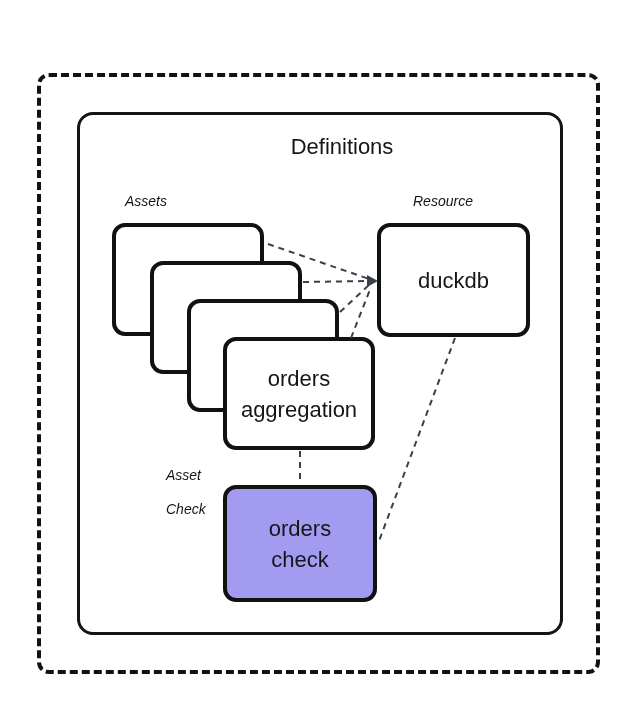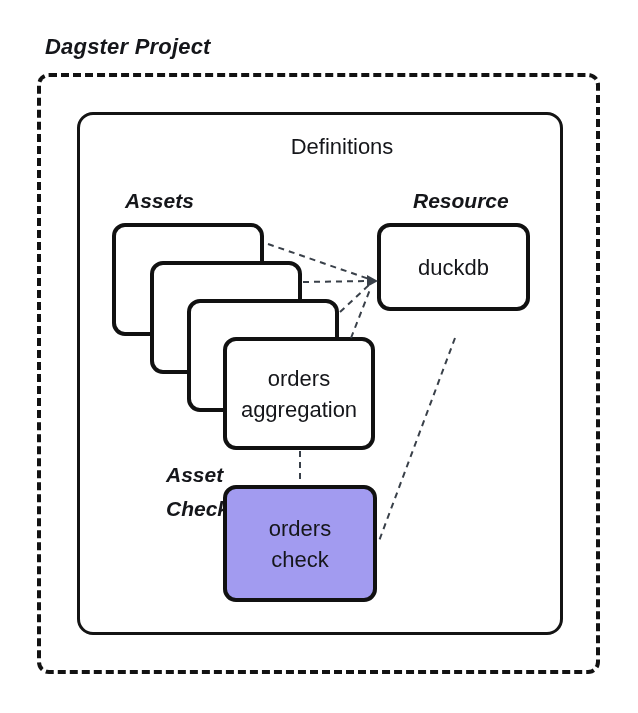--- a/index.html
+++ b/index.html
@@ -25,47 +25,46 @@
   .definitions-box{
     left:77px;top:112px;width:486px;height:523px;
     border:3px solid #141414;border-radius:16px;
     background:#ffffff;box-sizing:border-box;
   }
   .definitions-label{
     left:77px;top:134px;width:530px;
     text-align:center;font-size:22px;
   }
   .group-label{
-    font-size:21px;font-style:italic;font-weight:700;
+    font-size:14px;font-style:italic;font-weight:400;
     white-space:pre-line;line-height:34px;
   }
   .assets-label{left:125px;top:184px;}
   .resource-label{left:390px;top:184px;margin-left:23px;}
   .asset-check-label{left:138px;top:458px;margin-left:28px;}
   .node{
     border:4px solid #111111;border-radius:13px;
     background:#ffffff;box-sizing:border-box;
     display:flex;align-items:center;justify-content:center;
     text-align:center;font-size:22px;line-height:31px;
     white-space:pre-line;
   }
   .card-1{left:112px;top:223px;width:152px;height:113px;}
   .card-2{left:150px;top:261px;width:152px;height:113px;}
   .card-3{left:187px;top:299px;width:152px;height:113px;}
   .card-front{left:223px;top:337px;width:152px;height:113px;}
-  .duckdb-node{left:377px;top:223px;width:153px;height:88px;}
+  .duckdb-node{left:377px;top:223px;width:153px;height:114px;}
   .check-node{left:223px;top:485px;width:154px;height:117px;}
   .edge-layer{left:0;top:0;width:638px;height:713px;pointer-events:none;}
 </style>
 </head>
 <body>
 
 <div class="canvas">
 
-  <div class="abs project-title">Dagster Project</div>
 
   <div class="abs outer-boundary"></div>
 
   <div class="abs definitions-box"></div>
 
   <div class="abs definitions-label">Definitions</div>
 
   <div class="abs group-label assets-label">Assets</div>
 
   <div class="abs group-label resource-label">Resource</div>

